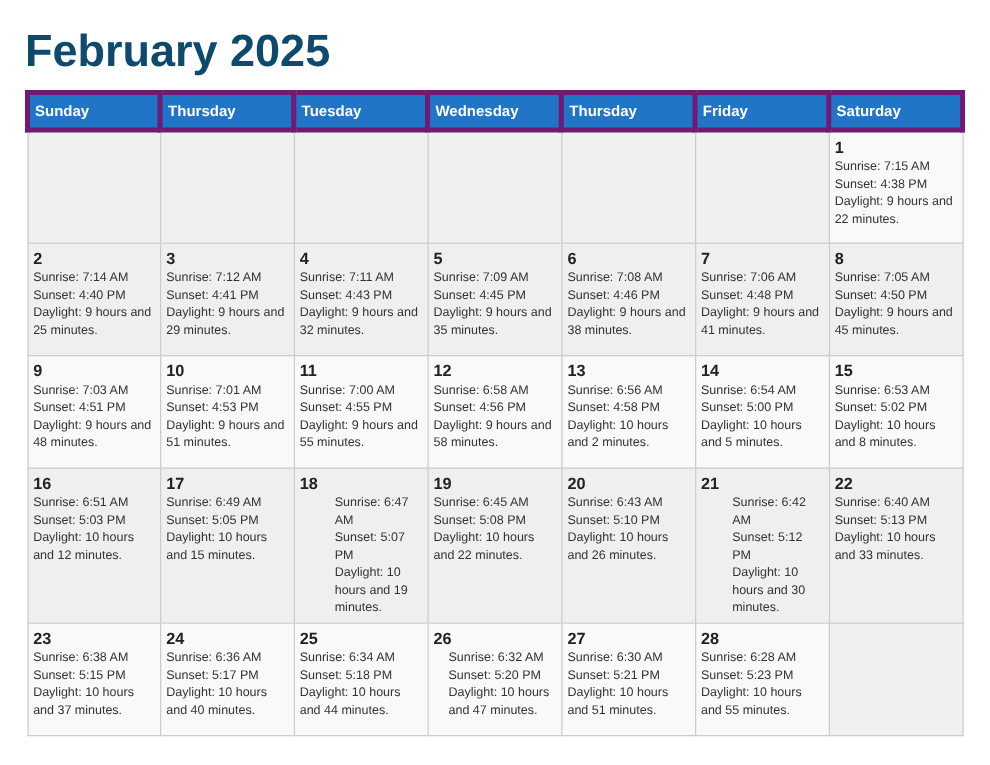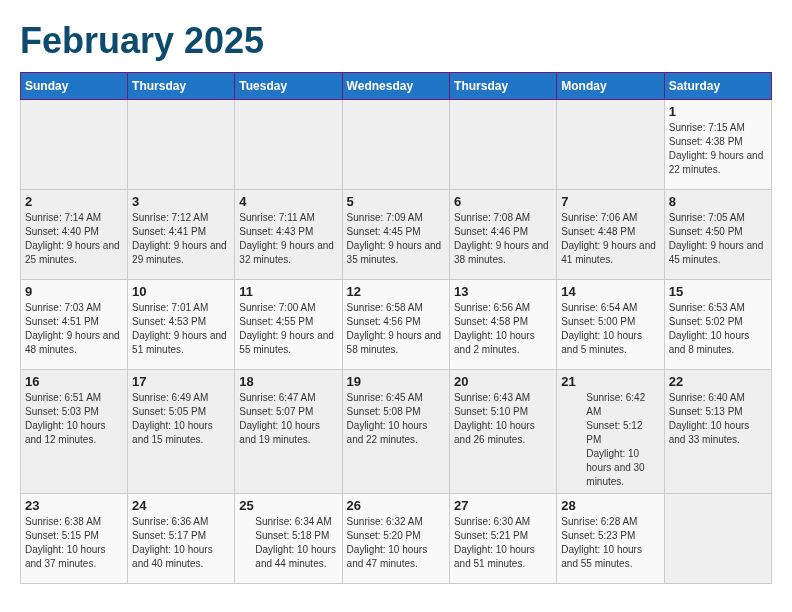--- a/index.html
+++ b/index.html
@@ -42,21 +42,21 @@
       border-collapse: collapse;
       font-size: 11px;
     }
     .calendar thead th {
       background: #2175c7;
       color: #fff;
       padding: 6px 4px;
       text-align: left;
       font-size: 12px;
       font-weight: bold;
-      border: 1px solid #701a75;
+      border: 4px solid #701a75;
     }
     .calendar tbody td {
       border: 1px solid #ccc;
       vertical-align: top;
       padding: 4px;
       width: 108px;
       height: 90px;
       color: #333;
     }
     .calendar tbody tr:nth-child(odd) td {
@@ -91,21 +91,21 @@
 </div>
 
 <table class="calendar">
   <thead>
     <tr id="header-row">
         <th>Sunday</th>
         <th>Thursday</th>
         <th>Tuesday</th>
         <th>Wednesday</th>
         <th>Thursday</th>
-        <th>Monday</th>
+        <th>Friday</th>
         <th>Saturday</th>
       </tr>
   </thead>
   <tbody id="calendar-body">
       <tr>
         <td class="empty-cell"></td>
         <td class="empty-cell"></td>
         <td class="empty-cell"></td>
         <td class="empty-cell"></td>
         <td class="empty-cell"></td>
@@ -213,21 +213,21 @@
 Daylight: 10 hours and 12 minutes.</div>
         </td>
         <td>
           <span class="day-num">17</span>
           <div class="day-info" style="white-space: pre-line;">Sunrise: 6:49 AM
 Sunset: 5:05 PM
 Daylight: 10 hours and 15 minutes.</div>
         </td>
         <td>
           <span class="day-num">18</span>
-          <div class="day-info" style="white-space: pre-line;">Sunrise: 6:47 AM
+          <div class="day-info" style="white-space: pre-line; margin-left: 28px;">Sunrise: 6:47 AM
 Sunset: 5:07 PM
 Daylight: 10 hours and 19 minutes.</div>
         </td>
         <td>
           <span class="day-num">19</span>
           <div class="day-info" style="white-space: pre-line;">Sunrise: 6:45 AM
 Sunset: 5:08 PM
 Daylight: 10 hours and 22 minutes.</div>
         </td>
         <td>
@@ -257,27 +257,27 @@
 Daylight: 10 hours and 37 minutes.</div>
         </td>
         <td>
           <span class="day-num">24</span>
           <div class="day-info" style="white-space: pre-line;">Sunrise: 6:36 AM
 Sunset: 5:17 PM
 Daylight: 10 hours and 40 minutes.</div>
         </td>
         <td>
           <span class="day-num">25</span>
-          <div class="day-info" style="white-space: pre-line; margin-left: 16px;">Sunrise: 6:34 AM
+          <div class="day-info" style="white-space: pre-line;">Sunrise: 6:34 AM
 Sunset: 5:18 PM
 Daylight: 10 hours and 44 minutes.</div>
         </td>
         <td>
           <span class="day-num">26</span>
-          <div class="day-info" style="white-space: pre-line;">Sunrise: 6:32 AM
+          <div class="day-info" style="white-space: pre-line; margin-left: 12px;">Sunrise: 6:32 AM
 Sunset: 5:20 PM
 Daylight: 10 hours and 47 minutes.</div>
         </td>
         <td>
           <span class="day-num">27</span>
           <div class="day-info" style="white-space: pre-line;">Sunrise: 6:30 AM
 Sunset: 5:21 PM
 Daylight: 10 hours and 51 minutes.</div>
         </td>
         <td>

